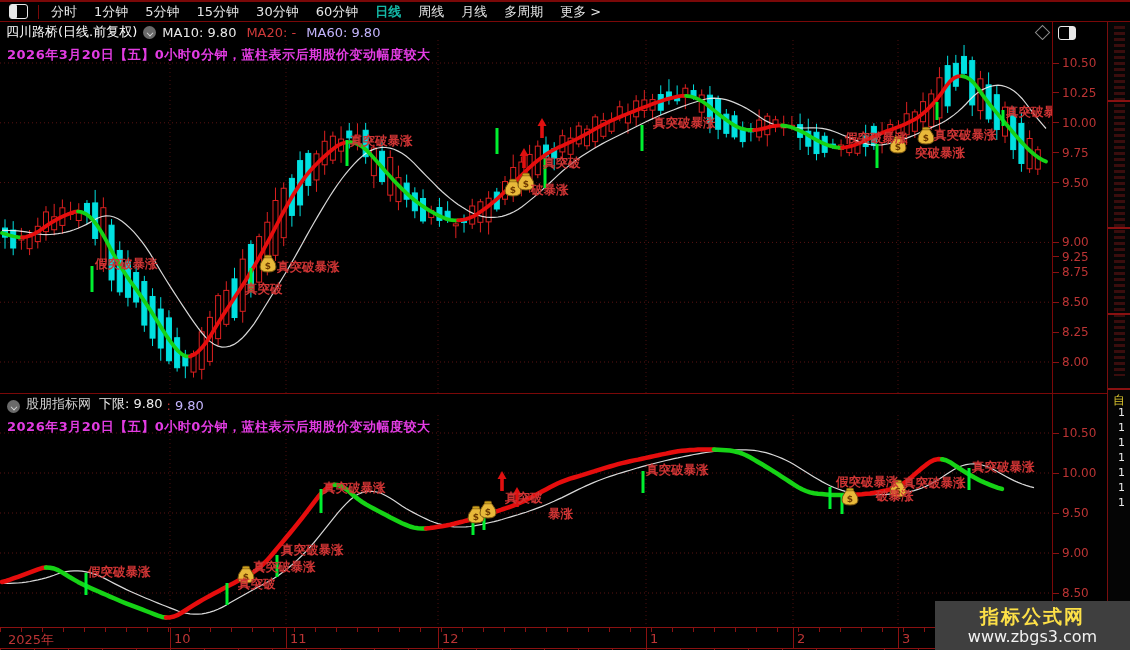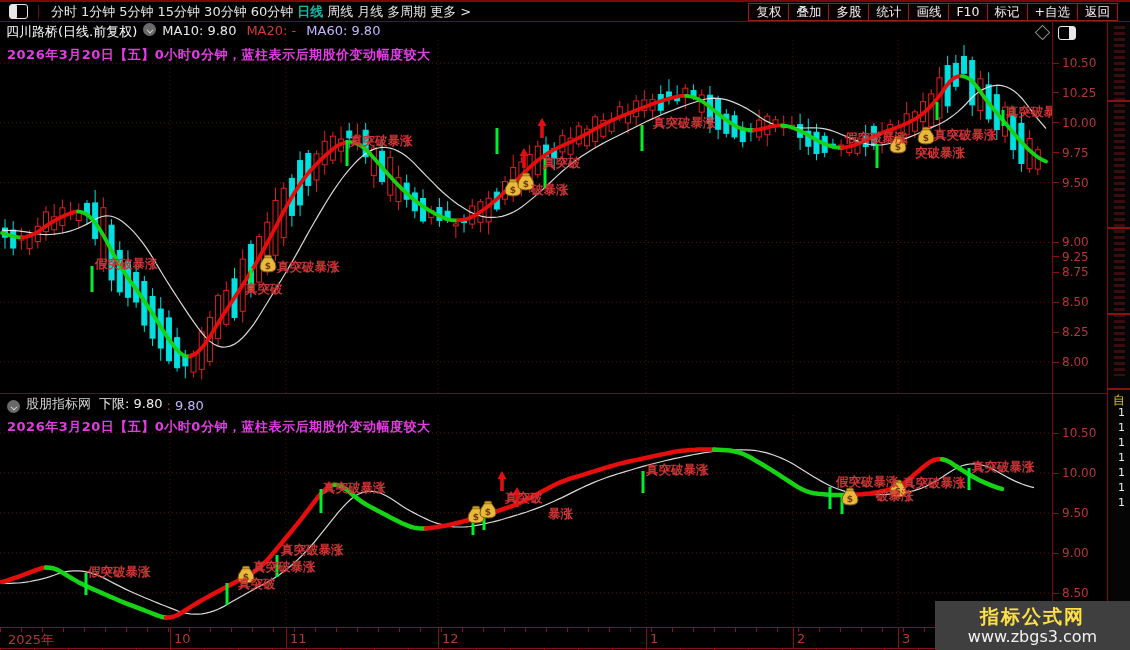--- a/index.html
+++ b/index.html
@@ -6,29 +6,29 @@
   body{width:1130px;height:650px;position:relative;overflow:hidden;
        font-family:"DejaVu Sans","Liberation Sans",sans-serif;color:#ddd;}
   
   .toolbar{position:absolute;top:0;left:0;width:1130px;height:22px;
            border-top:2px solid #7a0808;border-bottom:1px solid #7a0808;
            background:#000;display:flex;align-items:center;box-sizing:border-box;}
   .win-icon{width:17px;height:13px;border:1.5px solid #e8e8e8;border-radius:3px;
             margin:0 10px 0 9px;position:relative;}
   .win-icon::after{content:"";position:absolute;left:0;top:0;bottom:0;width:7px;background:#e8e8e8;border-radius:1px;}
   .tb-sep{width:1px;height:14px;background:#7a0808;margin-right:12px;}
-  .periods{display:flex;gap:4px;align-items:center;font-size:13px;color:#e6e6e6;}
+  .periods{display:flex;gap:17px;align-items:center;font-size:13px;color:#e6e6e6;}
   .periods .p{cursor:default;white-space:nowrap;}
   .periods .p.active{color:#14b8a6;font-weight:bold;}
   .tb-buttons{margin-left:auto;display:flex;align-items:center;margin-right:12px;}
   .tb-btn{border:1px solid #9b1c1c;color:#f0f0f0;font-size:12.5px;line-height:16px;
           padding:0 7px;margin-left:-1px;white-space:nowrap;background:#0a0000;}
   
   .infobar{position:absolute;top:23px;left:0;width:942px;height:18px;display:flex;
-           align-items:flex-start;font-size:13px;}
+           align-items:center;font-size:13px;}
   .stock-title{color:#fff;margin-left:6px;}
   .chev-circle{width:13px;height:13px;border-radius:50%;background:#6a6a6a;margin:0 6px;
                position:relative;display:inline-block;}
   .chev-circle::after{content:"";position:absolute;left:3.5px;top:4px;width:5px;height:5px;
                border-right:1.6px solid #ddd;border-bottom:1.6px solid #ddd;transform:rotate(45deg) scale(.8);}
   .ma-w{color:#e8e8e8;margin-right:10px;}
   .ma-r{color:#d03a3a;margin-right:10px;}
   .ma-g{color:#c4b5fd;}
   .diamond{width:9px;height:9px;border:1.5px solid #8a8a8a;transform:rotate(45deg);
            position:absolute;left:1037px;top:4px;}
@@ -85,31 +85,20 @@
       <span class="p">5分钟</span>
       <span class="p">15分钟</span>
       <span class="p">30分钟</span>
       <span class="p">60分钟</span>
       <span class="p active">日线</span>
       <span class="p">周线</span>
       <span class="p">月线</span>
       <span class="p">多周期</span>
       <span class="p">更多 &gt;</span>
     </nav>
-  <div class="tb-buttons" id="tb-buttons">
-      <span class="tb-btn">复权</span>
-      <span class="tb-btn">叠加</span>
-      <span class="tb-btn">多股</span>
-      <span class="tb-btn">统计</span>
-      <span class="tb-btn">画线</span>
-      <span class="tb-btn">F10</span>
-      <span class="tb-btn">标记</span>
-      <span class="tb-btn">+自选</span>
-      <span class="tb-btn">返回</span>
-    </div>
 </div>
 
 <div class="infobar">
   <span class="stock-title">四川路桥(日线.前复权)</span>
   <span class="chev-circle"></span>
   <span class="ma-w"><span>MA10:</span> <span>9.80</span></span>
   <span class="ma-r"><span>MA20:</span> <span>-</span></span>
   <span class="ma-g"><span>MA60:</span> <span>9.80</span></span>
   <span class="diamond"></span>
   <span class="panel-icon"></span>

